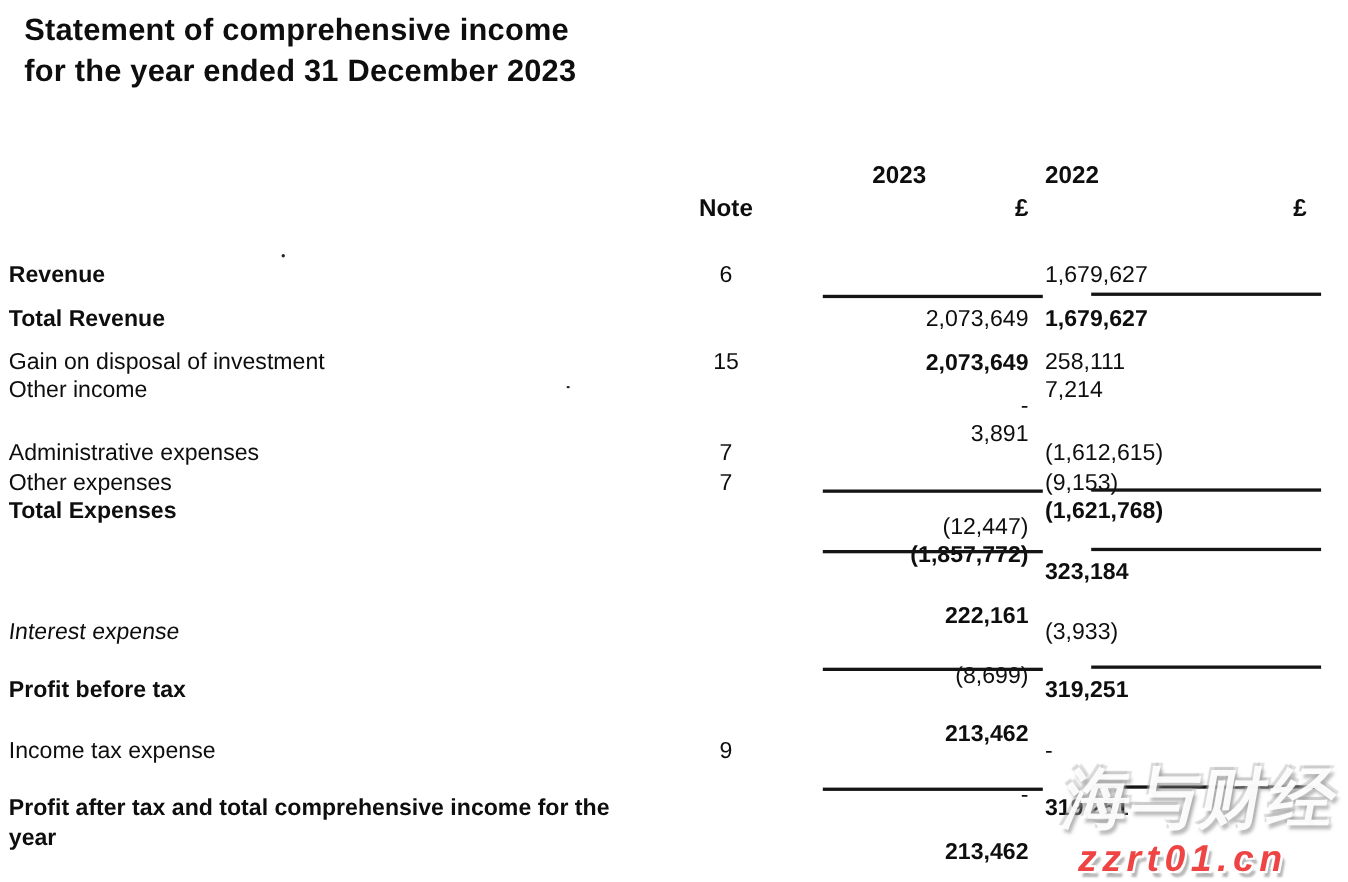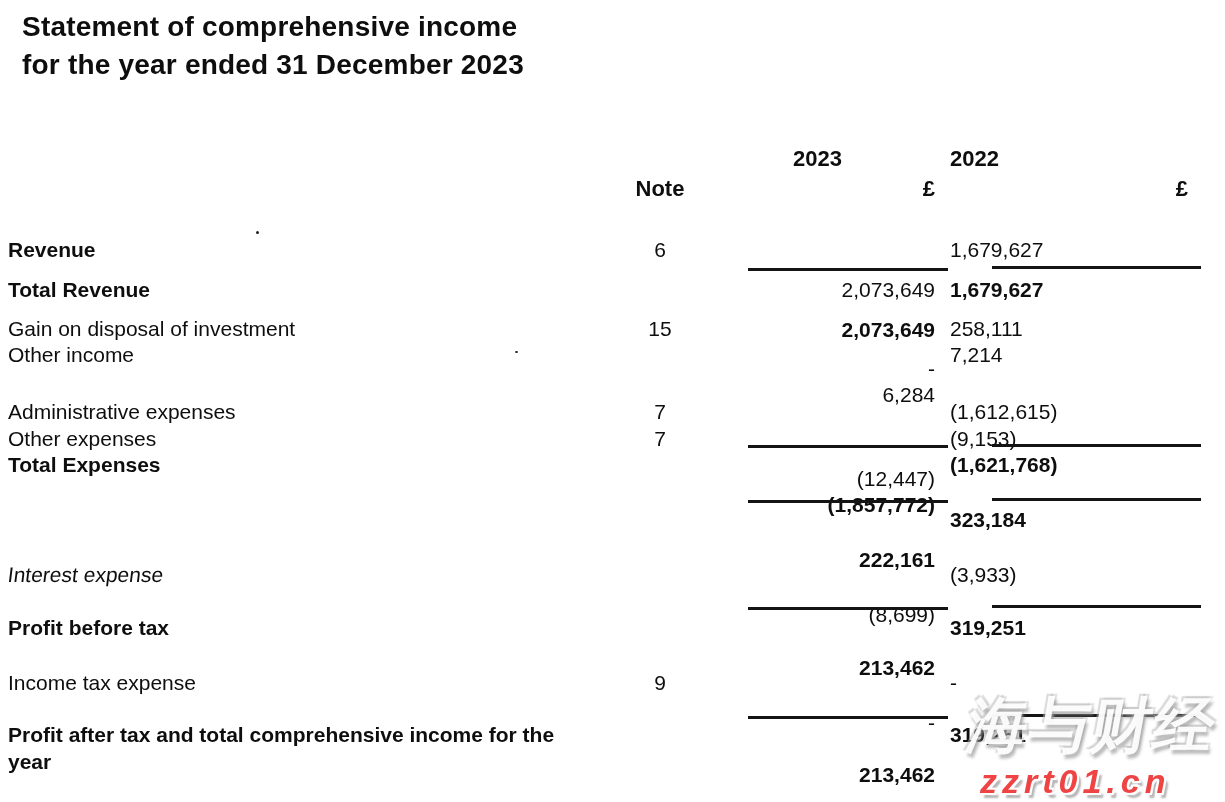--- a/index.html
+++ b/index.html
@@ -95,21 +95,21 @@
 
   <div class="row" style="top:315px">
     <span class="cell lab">Gain on disposal of investment</span>
     <span class="cell note">15</span>
     <span class="cell v23 dash23">-</span>
     <span class="cell v22">258,111</span>
   </div>
 
   <div class="row" style="top:341px">
     <span class="cell lab">Other income</span>
-    <span class="cell v23">6,284</span>
+    <span class="cell v23">3,891</span>
     <span class="cell v22">7,214</span>
   </div>
 
   <div class="row" style="top:398px">
     <span class="cell lab">Administrative expenses</span>
     <span class="cell note">7</span>
     <span class="cell v22">(1,612,615)</span>
   </div>
 
   <div class="row" style="top:425px">

